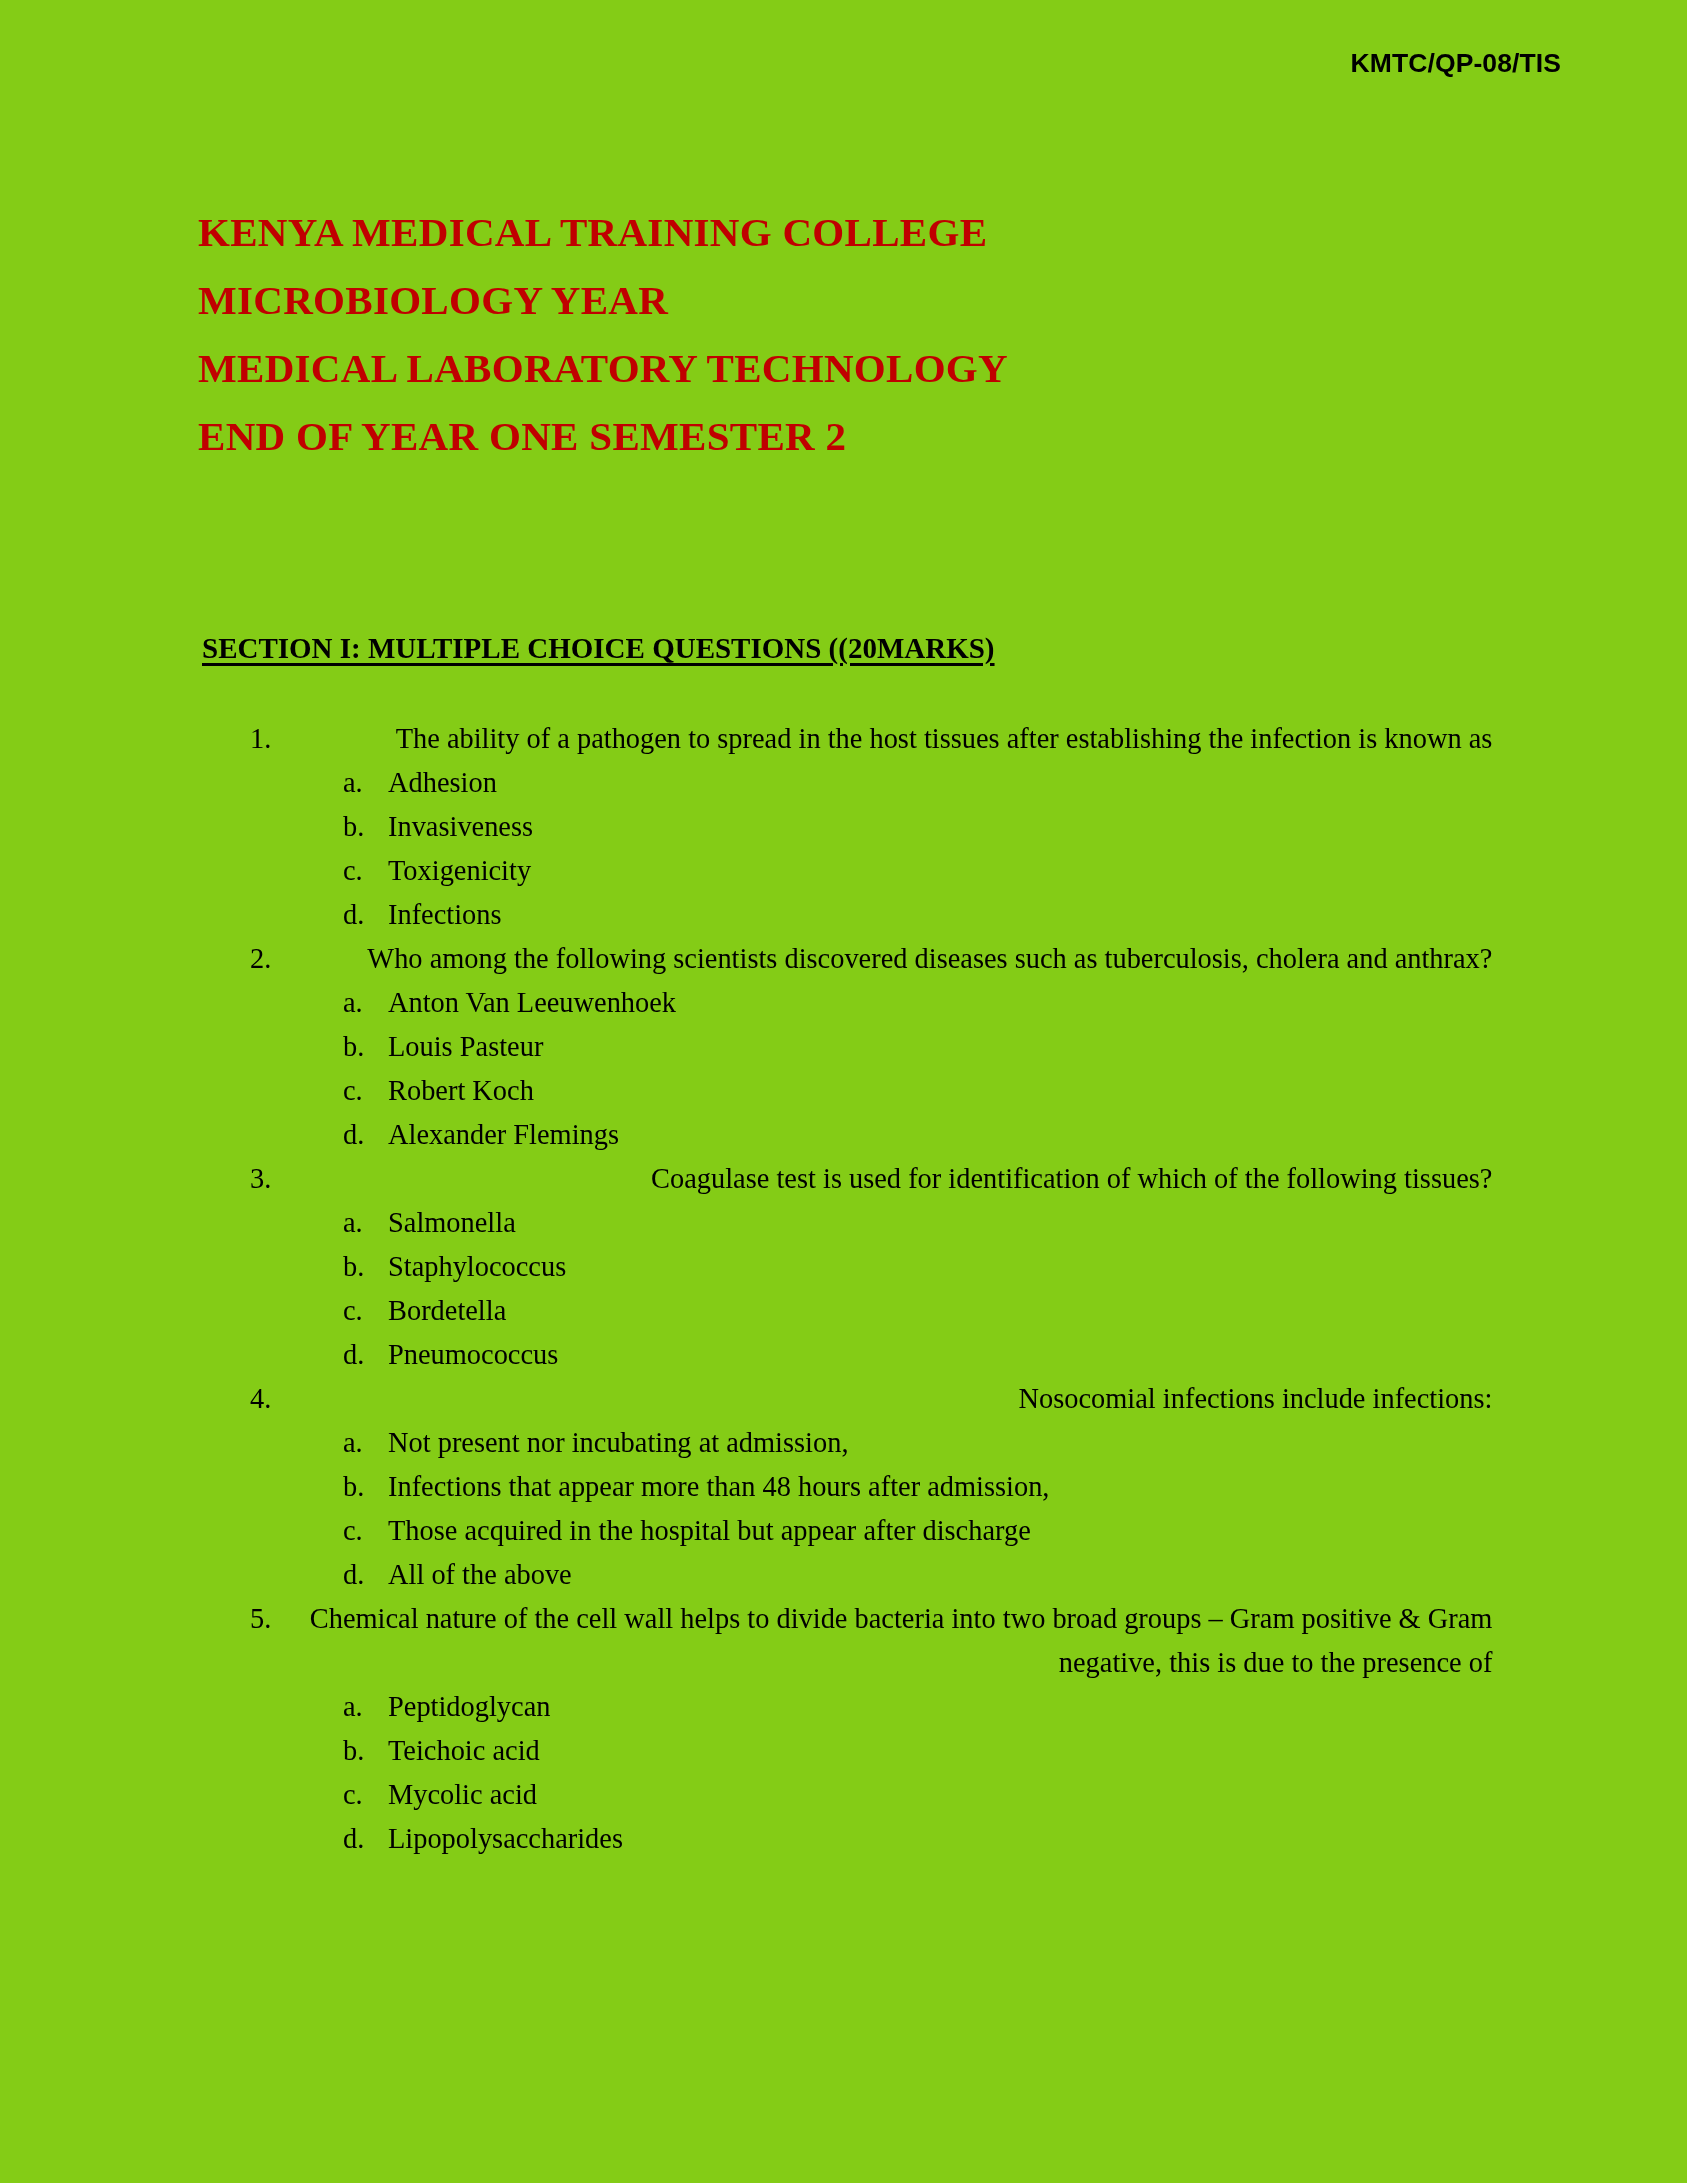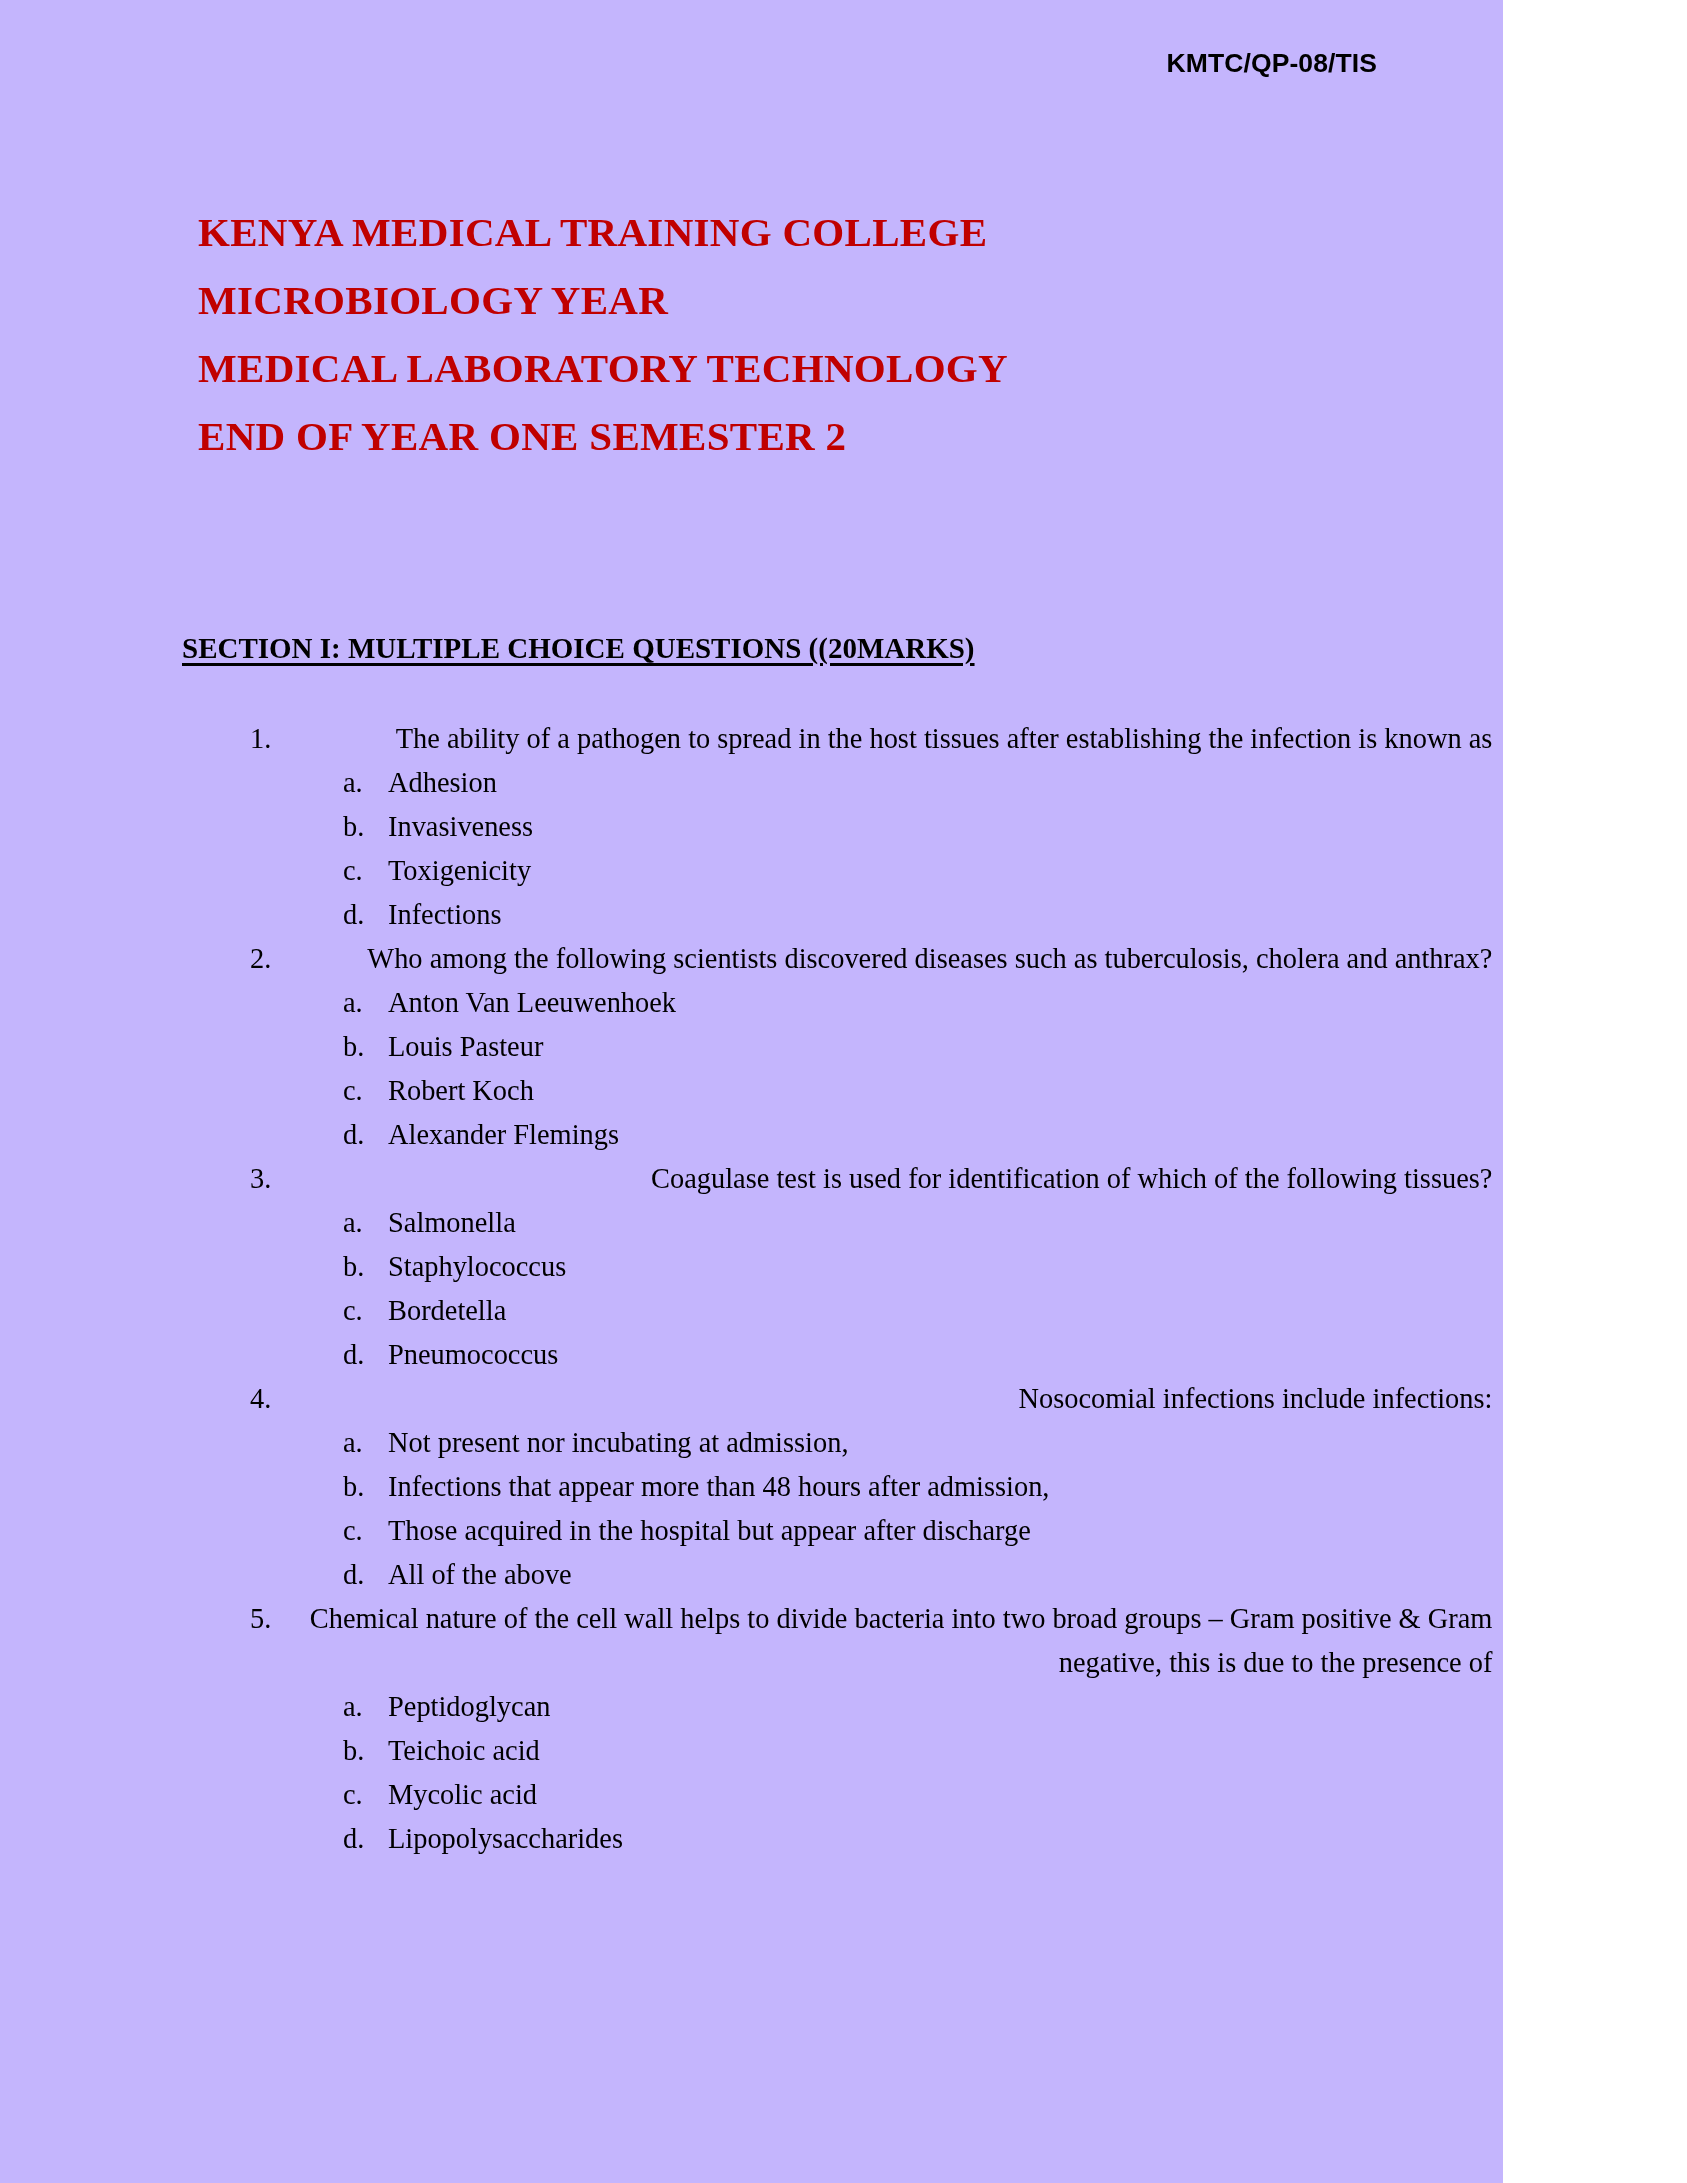--- a/index.html
+++ b/index.html
@@ -3,23 +3,23 @@
 <meta charset="utf-8">
 <style>
   html, body {
     margin: 0;
     padding: 0;
     background: #ffffff;
   }
 
   .page {
     position: relative;
-    width: 1503px;
+    width: 1687px;
     height: 2183px;
-    background: #c4b5fd;
+    background: #84cc16;
     font-family: "Liberation Serif", "DejaVu Serif", serif;
     color: #000000;
     box-sizing: border-box;
     overflow: hidden;
   }
 
   
   .doc-code {
     position: absolute;
     top: 48px;
@@ -47,21 +47,21 @@
     font-size: 41px;
     line-height: 68px;
     letter-spacing: 0.3px;
     white-space: nowrap;
   }
 
   
   .section-heading {
     position: absolute;
     top: 632px;
-    left: 182px;
+    left: 202px;
     font-weight: bold;
     font-size: 29px;
     text-decoration: underline;
     text-underline-offset: 4.6px;
     text-decoration-thickness: 2.6px;
     white-space: nowrap;
   }
 
   
   .questions {

